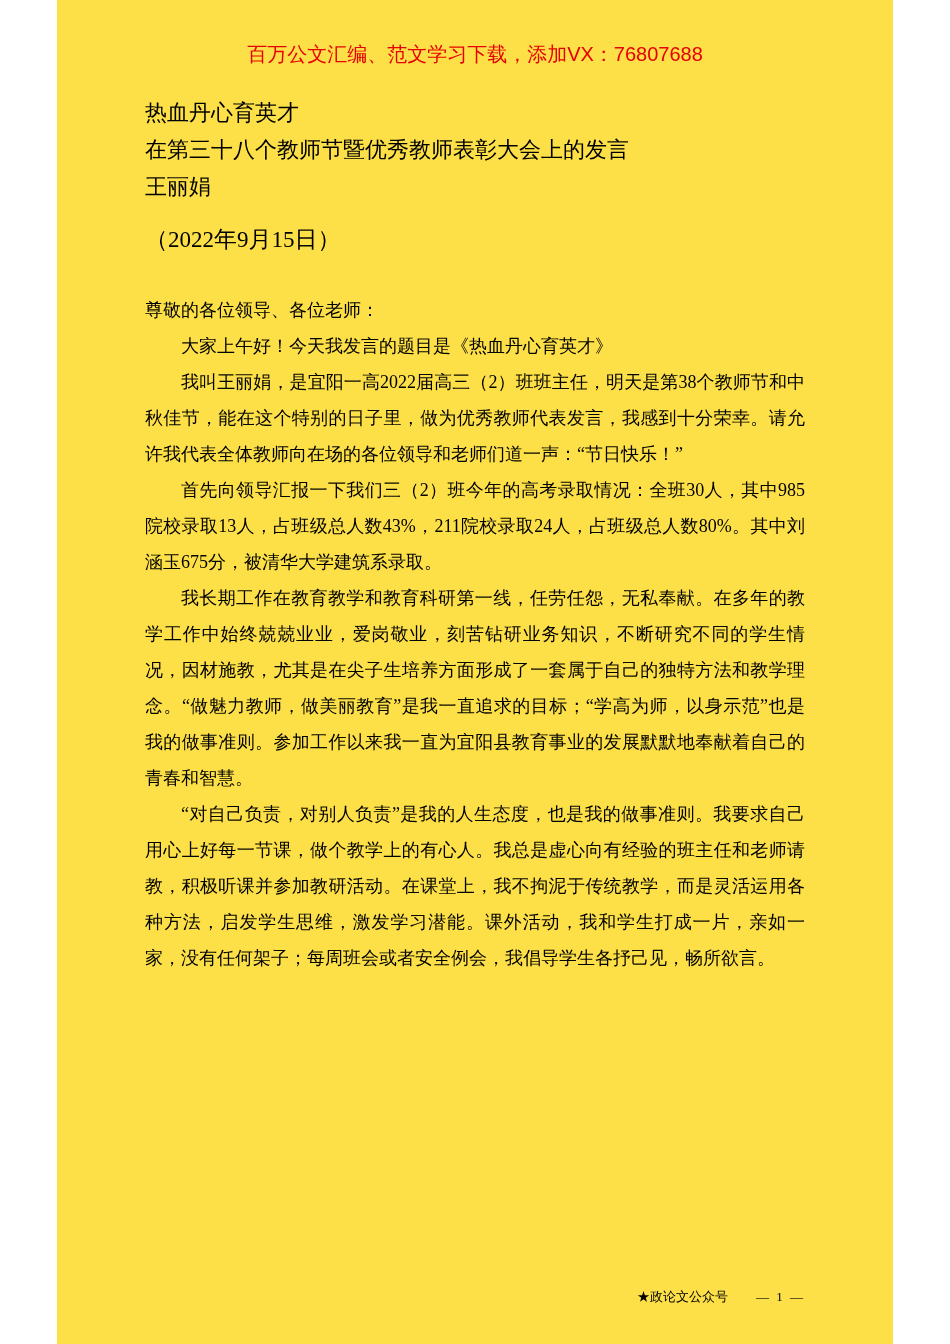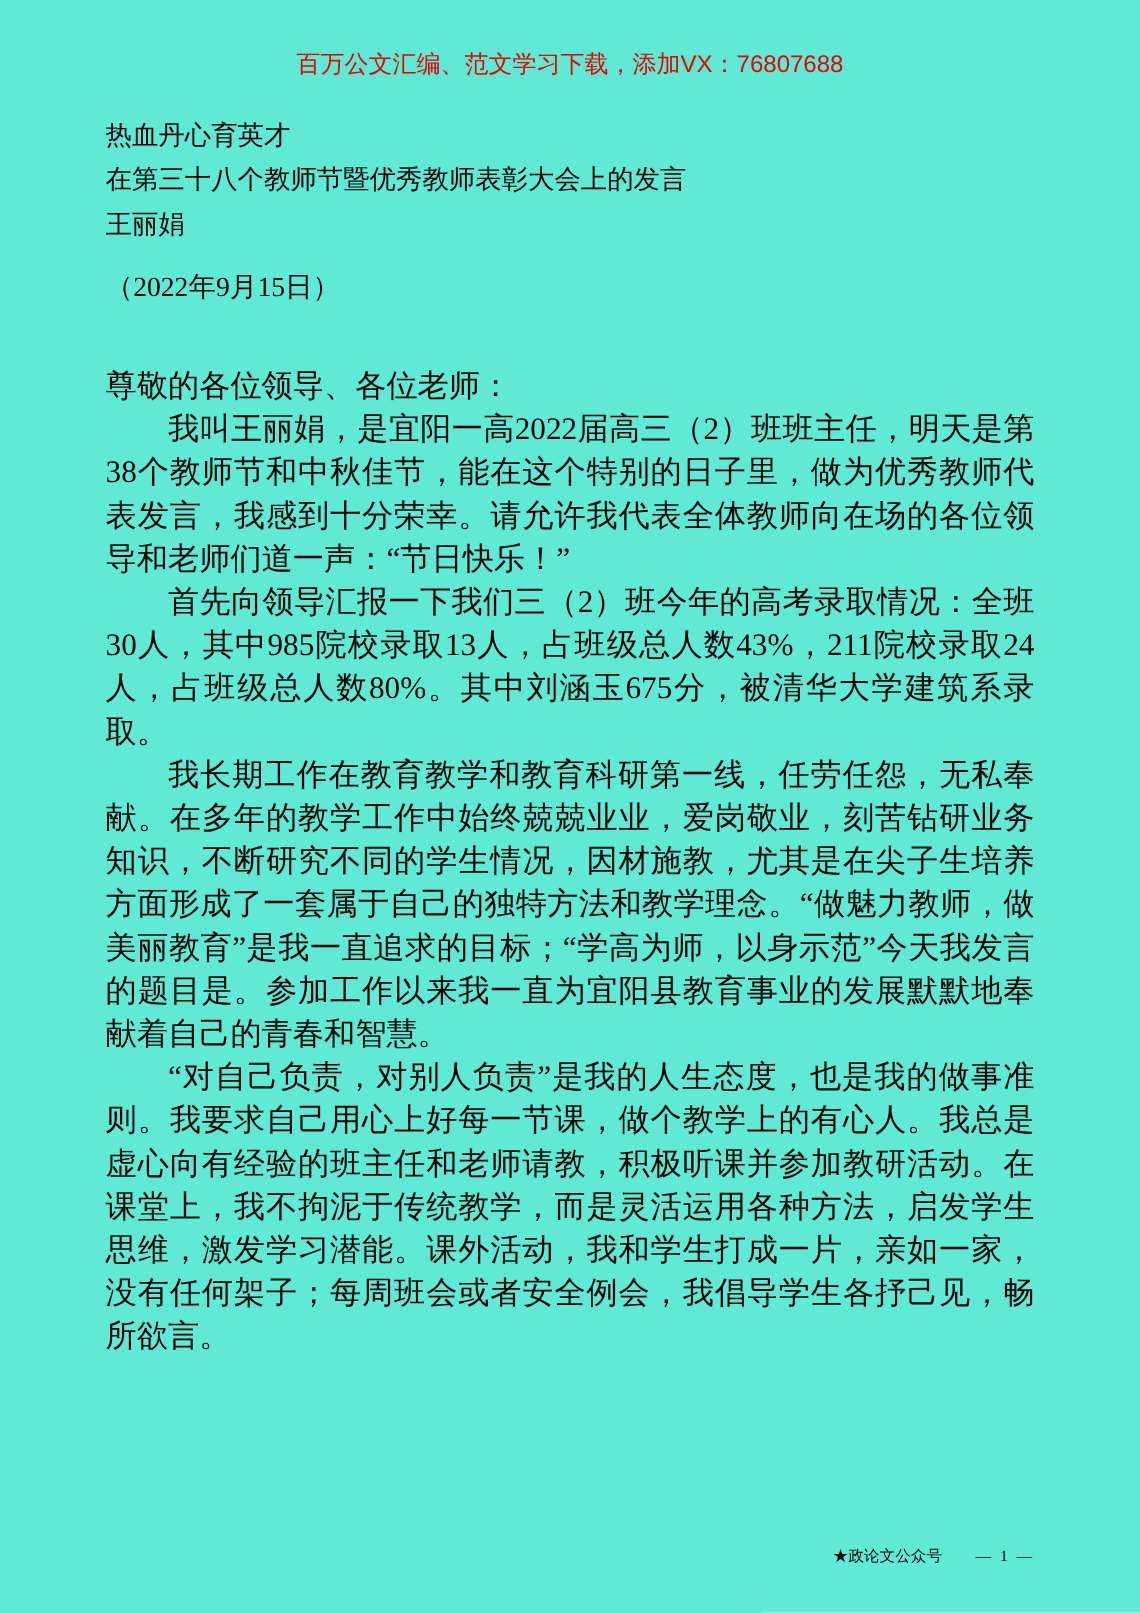--- a/index.html
+++ b/index.html
@@ -2,24 +2,24 @@
 <html><head>
 <meta charset="utf-8">
 <style>
   html, body {
     margin: 0;
     padding: 0;
     background: #ffffff;
   }
   .page {
     position: relative;
-    width: 950px;
+    width: 836px;
     height: 1344px;
     margin: 0 auto;
-    background: #5eead4;
+    background: #fde047;
     box-sizing: border-box;
     padding: 42px 88px 0 88px;
     font-family: "Liberation Serif", "DejaVu Serif", serif;
     color: #000000;
     overflow: hidden;
   }
   .header-notice {
     text-align: center;
     font-family: "Liberation Sans", "DejaVu Sans", sans-serif;
     font-size: 20px;
@@ -29,22 +29,22 @@
   .title-block {
     margin-top: 28px;
     font-size: 22px;
     line-height: 37px;
   }
   .doc-date {
     font-size: 23px;
     margin-top: 16px;
   }
   .body-text {
-    margin-top: 46px;
-    font-size: 26px;
+    margin-top: 34px;
+    font-size: 18px;
     line-height: 36px;
     text-align: justify;
     text-justify: inter-ideograph;
   }
   .para {
     margin: 0;
     text-indent: 2em;
   }
   .para.salutation {
     text-indent: 0;
@@ -73,23 +73,24 @@
   <div class="title-block">
     <div class="doc-title">热血丹心育英才</div>
     <div class="doc-subtitle">在第三十八个教师节暨优秀教师表彰大会上的发言</div>
     <div class="doc-author">王丽娟</div>
     <div class="doc-date">（2022年9月15日）</div>
   </div>
 
   <div class="body-text">
     <p class="para salutation">尊敬的各位领导、各位老师：</p>
     <div>
+        <p class="para">大家上午好！今天我发言的题目是《热血丹心育英才》</p>
         <p class="para">我叫王丽娟，是宜阳一高2022届高三（2）班班主任，明天是第38个教师节和中秋佳节，能在这个特别的日子里，做为优秀教师代表发言，我感到十分荣幸。请允许我代表全体教师向在场的各位领导和老师们道一声：“节日快乐！”</p>
         <p class="para">首先向领导汇报一下我们三（2）班今年的高考录取情况：全班30人，其中985院校录取13人，占班级总人数43%，211院校录取24人，占班级总人数80%。其中刘涵玉675分，被清华大学建筑系录取。</p>
-        <p class="para">我长期工作在教育教学和教育科研第一线，任劳任怨，无私奉献。在多年的教学工作中始终兢兢业业，爱岗敬业，刻苦钻研业务知识，不断研究不同的学生情况，因材施教，尤其是在尖子生培养方面形成了一套属于自己的独特方法和教学理念。“做魅力教师，做美丽教育”是我一直追求的目标；“学高为师，以身示范”今天我发言的题目是。参加工作以来我一直为宜阳县教育事业的发展默默地奉献着自己的青春和智慧。</p>
+        <p class="para">我长期工作在教育教学和教育科研第一线，任劳任怨，无私奉献。在多年的教学工作中始终兢兢业业，爱岗敬业，刻苦钻研业务知识，不断研究不同的学生情况，因材施教，尤其是在尖子生培养方面形成了一套属于自己的独特方法和教学理念。“做魅力教师，做美丽教育”是我一直追求的目标；“学高为师，以身示范”也是我的做事准则。参加工作以来我一直为宜阳县教育事业的发展默默地奉献着自己的青春和智慧。</p>
         <p class="para">“对自己负责，对别人负责”是我的人生态度，也是我的做事准则。我要求自己用心上好每一节课，做个教学上的有心人。我总是虚心向有经验的班主任和老师请教，积极听课并参加教研活动。在课堂上，我不拘泥于传统教学，而是灵活运用各种方法，启发学生思维，激发学习潜能。课外活动，我和学生打成一片，亲如一家，没有任何架子；每周班会或者安全例会，我倡导学生各抒己见，畅所欲言。</p>
       </div>
   </div>
 
   <div class="footer">
     <span>★政论文公众号</span><span class="page-num">— 1 —</span>
   </div>
 
 </div>
 

